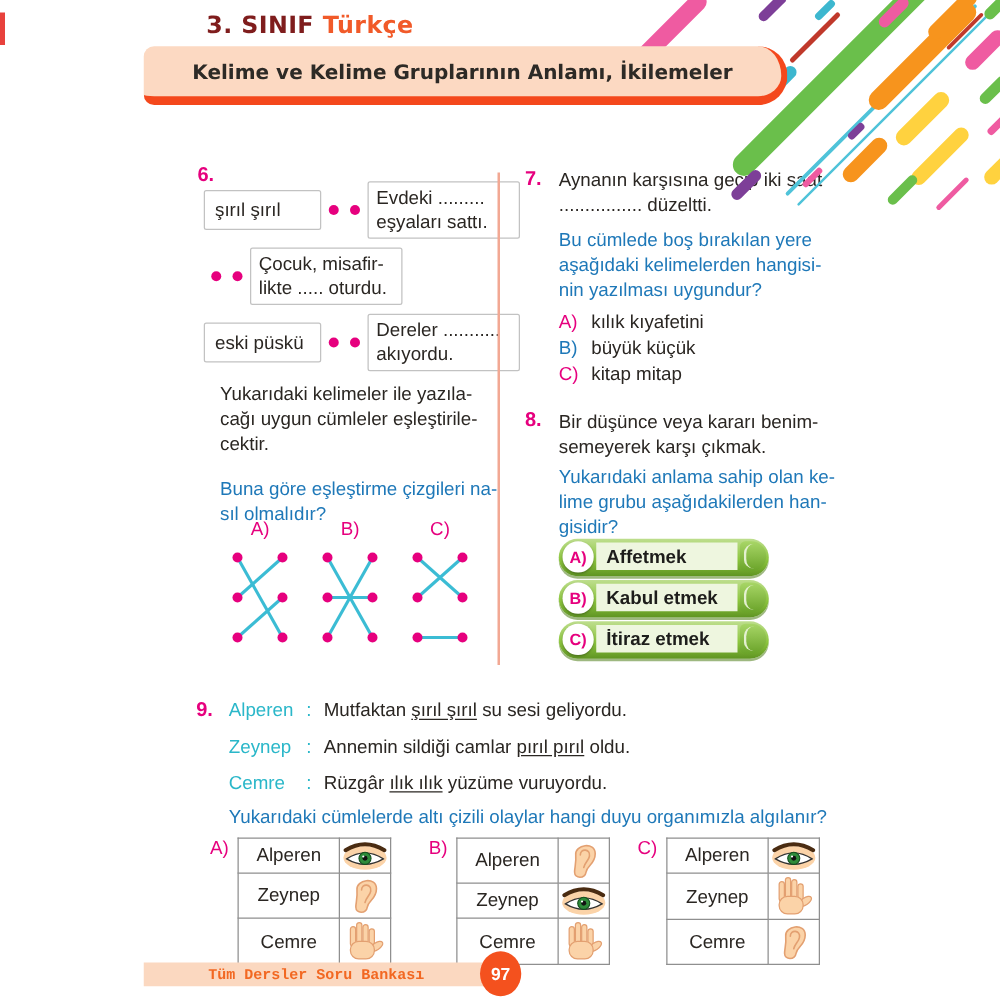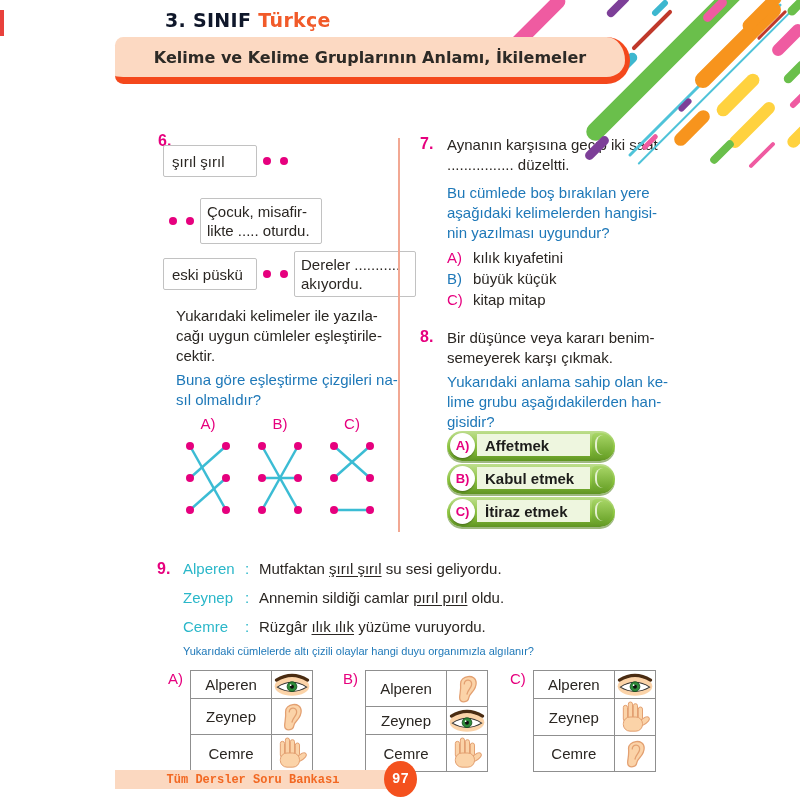--- a/index.html
+++ b/index.html
@@ -11,21 +11,21 @@
   .page{position:absolute;inset:0;}
 
   
   .left-tick{position:absolute;left:0;top:10px;width:4px;height:26px;background:#e8413c;}
   .confetti{position:absolute;left:500px;top:0;width:300px;height:160px;z-index:1;}
   .confetti .stick{position:absolute;border-radius:999px;transform:translate(-50%,-50%) rotate(45deg);}
 
   
   .brand{position:absolute;left:165px;top:9px;z-index:3;
     font-family:"DejaVu Sans", sans-serif;font-weight:bold;font-size:19px;letter-spacing:.3px;}
-  .brand .grade{color:#0f172a;}
+  .brand .grade{color:#7f1d1d;}
   .brand .subject{color:#f15a29;margin-left:7px;margin-top:31px;}
 
   .banner{position:absolute;left:115px;top:37px;width:510px;height:40px;z-index:2;
     background:#fcd9c2;border-bottom:7px solid #f4481c;border-right:5px solid #f4481c;
     border-radius:12px 34px 34px 12px;display:flex;align-items:center;justify-content:center;}
   .banner span{font-family:"DejaVu Sans", sans-serif;font-weight:bold;font-size:16px;color:#2d2a26;text-align:center;}
 
   
   .qnum{position:absolute;color:#e6007e;font-weight:bold;font-size:16px;}
   .text-block{position:absolute;font-size:15px;line-height:1.32;color:#2a2622;}
@@ -67,35 +67,35 @@
   .ans-cap{position:absolute;right:2px;top:2px;bottom:4px;width:21px;border-radius:5px 14px 14px 5px;
     background:linear-gradient(180deg,#a8d667,#6aa329);}
   .ans-cap::after{content:"";position:absolute;left:3px;top:2px;bottom:2px;width:8px;
     border-left:2px solid #eef6df;border-radius:8px 0 0 8px;opacity:.9;}
 
   
   .q9-line{position:absolute;left:183px;font-size:15px;display:flex;align-items:baseline;}
   .speaker{color:#2ab7c9;width:62px;flex:0 0 62px;}
   .speaker-sep{color:#2ab7c9;width:14px;flex:0 0 14px;}
   .und{text-decoration:underline;text-underline-offset:2px;}
-  .q9-question{position:absolute;left:183px;top:645px;font-size:11px;color:#1e78b8;white-space:nowrap;}
+  .q9-question{position:absolute;left:183px;top:645px;font-size:15px;color:#1e78b8;white-space:nowrap;}
 
   .tbl-opt{position:absolute;display:flex;gap:7px;align-items:flex-start;}
   .sense-table{border-collapse:collapse;background:#fff;}
   .sense-table td{border:1.6px solid #8f8f8f;}
   .name-cell{width:72px;height:27px;text-align:center;font-size:15px;color:#2a2622;padding:0 4px;}
   .icon-cell{width:36px;text-align:center;vertical-align:middle;padding:1px;}
 
   
   .footer-bar{position:absolute;left:115px;top:770px;width:276px;height:19px;background:#fbd8c0;
     display:flex;align-items:center;justify-content:center;}
   .footer-bar span{font-family:Liberation Mono, monospace;font-weight:bold;font-size:12px;color:#f26822;}
   .page-badge{position:absolute;left:384px;top:761px;width:33px;height:36px;background:#f4511e;
     border-radius:50%;display:flex;align-items:center;justify-content:center;z-index:2;}
-  .page-badge span{color:#fff;font-weight:bold;font-size:14px;font-family:Liberation Mono, monospace;}
+  .page-badge span{color:#fff;font-weight:bold;font-size:14px;font-family:Liberation Sans, sans-serif;}
   .icon-cell svg{display:inline-block;vertical-align:middle;}
 </style>
 </head>
 <body>
 
 <div class="page">
 
   <div class="left-tick"></div>
   <div class="confetti" id="confetti">
       <div class="stick" style="left: 35px; top: 25px; width: 14px; height: 80px; background: rgb(239, 91, 161);"></div>
@@ -135,20 +135,24 @@
   </div>
 
   <span class="qnum" style="left:158px;top:132px">6.</span>
 
   <div class="q6-row" style="top:145px">
     <div class="word-box">
         <span>şırıl şırıl</span>
       </div>
     <span class="dot d1"></span>
     <span class="dot d2"></span>
+    <div class="sentence-box">
+        <span class="ml">Evdeki .........
+eşyaları sattı.</span>
+      </div>
   </div>
   <div class="q6-row" style="top:198px">
     <span class="dot d1"></span>
     <span class="dot d2"></span>
     <div class="sentence-box">
         <span class="ml">Çocuk, misafir-
 likte ..... oturdu.</span>
       </div>
   </div>
   <div class="q6-row" style="top:251px">
@@ -159,21 +163,21 @@
     <span class="dot d2"></span>
     <div class="sentence-box">
         <span class="ml">Dereler ...........
 akıyordu.</span>
       </div>
   </div>
 
   <div class="text-block ml" style="left:176px;top:306px;width:235px">Yukarıdaki kelimeler ile yazıla-
 cağı uygun cümleler eşleştirile-
 cektir.</div>
-  <div class="text-block ml blue" style="left:176px;top:370px;width:235px">Buna göre eşleştirme çizgileri na-
+  <div class="text-block ml blue" style="left:176px;top:382px;width:235px">Buna göre eşleştirme çizgileri na-
 sıl olmalıdır?</div>
 
   <div class="diagram-opt" style="left:176px;top:415px">
     <span class="opt-letter">A)</span>
     <div><svg width="56" height="84" viewBox="0 0 56 84">
           <line x1="10" y1="10" x2="46" y2="74" stroke="#3bbcd4" stroke-width="2.5"></line>
           <line x1="46" y1="10" x2="10" y2="42" stroke="#3bbcd4" stroke-width="2.5"></line>
           <line x1="10" y1="74" x2="46" y2="42" stroke="#3bbcd4" stroke-width="2.5"></line>
           <circle cx="10" cy="10" r="4" fill="#e6007e"></circle>
           <circle cx="46" cy="10" r="4" fill="#e6007e"></circle>

